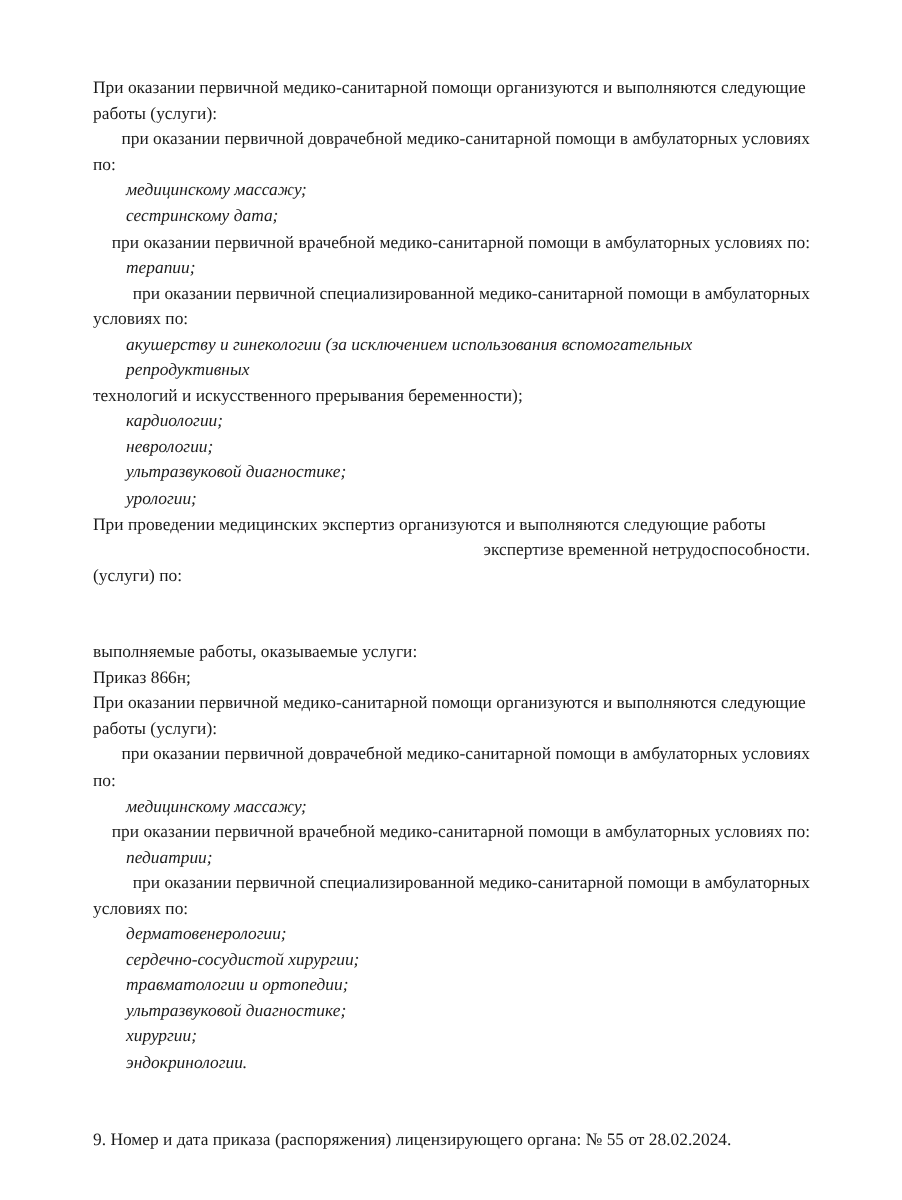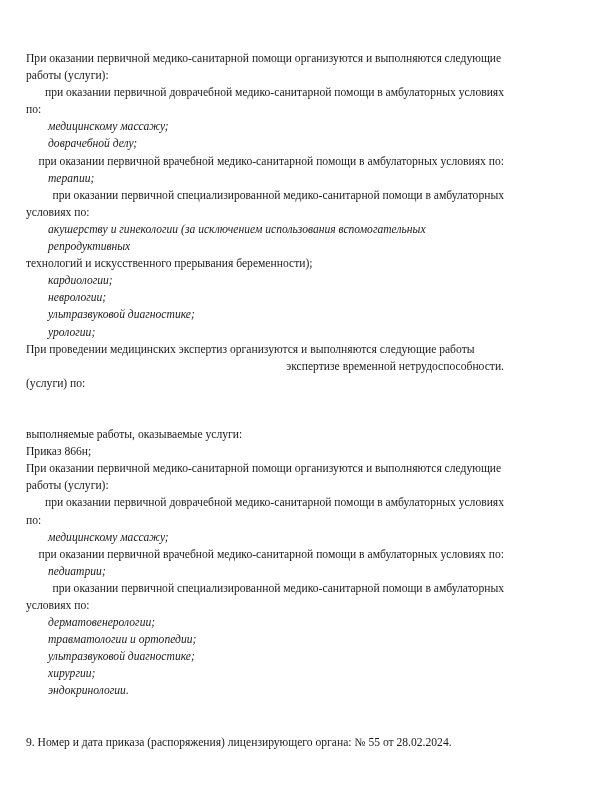--- a/index.html
+++ b/index.html
@@ -14,21 +14,21 @@
     overflow: hidden;
     font-family: "Liberation Serif", "DejaVu Serif", serif;
     color: #1a1a1a;
     -webkit-font-smoothing: antialiased;
   }
   .page {
     position: relative;
     width: 601px;
     height: 800px;
     box-sizing: border-box;
-    padding: 50px 55px 0 26px;
+    padding: 50px 55px 0 62px;
   }
   .doc-body {
     font-size: 11.6px;
     line-height: 17.1px;
     text-align: left;
     width: 478px;
   }
   .line {
     white-space: pre-wrap;
     word-break: normal;
@@ -49,21 +49,21 @@
 
 <div class="page">
   <div class="doc-body">
 
     <div class="block">
       <div class="line ind-0">При оказании первичной медико-санитарной помощи организуются и выполняются следующие</div>
       <div class="line ind-0">работы (услуги):</div>
       <div class="line ind-1">при оказании первичной доврачебной медико-санитарной помощи в амбулаторных условиях</div>
       <div class="line ind-0">по:</div>
       <div class="line ind-2">медицинскому массажу;</div>
-      <div class="line ind-2">доврачебной делу;</div>
+      <div class="line ind-2">сестринскому дата;</div>
       <div class="line ind-1">при оказании первичной врачебной медико-санитарной помощи в амбулаторных условиях по:</div>
       <div class="line ind-2">терапии;</div>
       <div class="line ind-1">при оказании первичной специализированной медико-санитарной помощи в амбулаторных</div>
       <div class="line ind-0">условиях по:</div>
       <div class="line ind-2">акушерству и гинекологии (за исключением использования вспомогательных репродуктивных</div>
       <div class="line ind-0">технологий и искусственного прерывания беременности);</div>
       <div class="line ind-2">кардиологии;</div>
       <div class="line ind-2">неврологии;</div>
       <div class="line ind-2">ультразвуковой диагностике;</div>
       <div class="line ind-2">урологии;</div>
@@ -81,20 +81,21 @@
       <div class="line ind-0">При оказании первичной медико-санитарной помощи организуются и выполняются следующие</div>
       <div class="line ind-0">работы (услуги):</div>
       <div class="line ind-1">при оказании первичной доврачебной медико-санитарной помощи в амбулаторных условиях</div>
       <div class="line ind-0">по:</div>
       <div class="line ind-2">медицинскому массажу;</div>
       <div class="line ind-1">при оказании первичной врачебной медико-санитарной помощи в амбулаторных условиях по:</div>
       <div class="line ind-2">педиатрии;</div>
       <div class="line ind-1">при оказании первичной специализированной медико-санитарной помощи в амбулаторных</div>
       <div class="line ind-0">условиях по:</div>
       <div class="line ind-2">дерматовенерологии;</div>
+      <div class="line ind-2">сердечно-сосудистой хирургии;</div>
       <div class="line ind-2">травматологии и ортопедии;</div>
       <div class="line ind-2">ультразвуковой диагностике;</div>
       <div class="line ind-2">хирургии;</div>
       <div class="line ind-2">эндокринологии.</div>
     </div>
 
     <div class="blank-line"></div>
     <div class="blank-line"></div>
 
     <div class="block">

